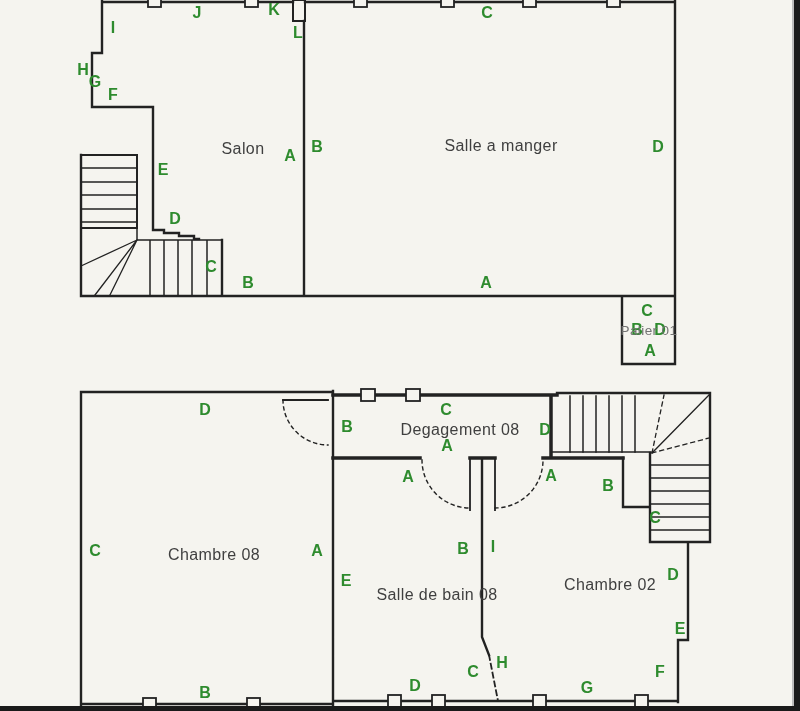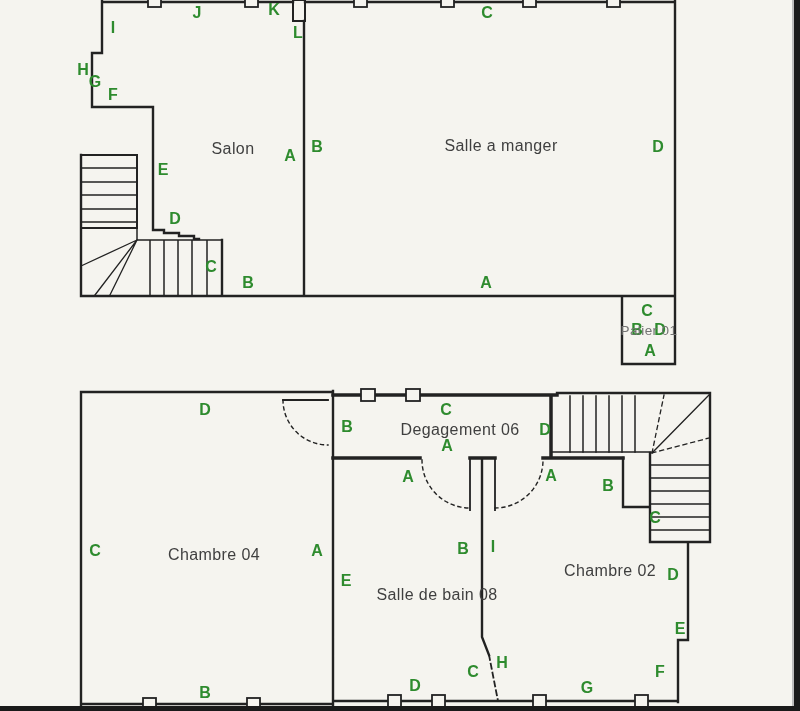--- a/index.html
+++ b/index.html
@@ -116,21 +116,21 @@
   <span class="glabel" style="left:290px;top:156px">A</span>
   <span class="glabel" style="left:317px;top:147px">B</span>
   <span class="glabel" style="left:487px;top:13px">C</span>
   <span class="glabel" style="left:658px;top:147px">D</span>
   <span class="glabel" style="left:486px;top:283px">A</span>
   <span class="glabel" style="left:647px;top:311px">C</span>
   <span class="glabel" style="left:637px;top:330px">B</span>
   <span class="glabel" style="left:660px;top:330px">D</span>
   <span class="glabel" style="left:650px;top:351px">A</span>
 
-  <span class="room" style="left:233px;top:149px">Salon</span>
+  <span class="room" style="left:243px;top:149px">Salon</span>
   <span class="room" style="left:501px;top:146px">Salle a manger</span>
   <span class="room small" style="left:649px;top:331px">Palier 01</span>
 
   <span class="glabel" style="left:205px;top:410px">D</span>
   <span class="glabel" style="left:347px;top:427px">B</span>
   <span class="glabel" style="left:446px;top:410px">C</span>
   <span class="glabel" style="left:545px;top:430px">D</span>
   <span class="glabel" style="left:447px;top:446px">A</span>
   <span class="glabel" style="left:408px;top:477px">A</span>
   <span class="glabel" style="left:551px;top:476px">A</span>
@@ -143,20 +143,20 @@
   <span class="glabel" style="left:655px;top:518px">C</span>
   <span class="glabel" style="left:673px;top:575px">D</span>
   <span class="glabel" style="left:680px;top:629px">E</span>
   <span class="glabel" style="left:660px;top:672px">F</span>
   <span class="glabel" style="left:587px;top:688px">G</span>
   <span class="glabel" style="left:502px;top:663px">H</span>
   <span class="glabel" style="left:473px;top:672px">C</span>
   <span class="glabel" style="left:415px;top:686px">D</span>
   <span class="glabel" style="left:205px;top:693px">B</span>
 
-  <span class="room" style="left:214px;top:555px">Chambre 04</span>
-  <span class="room" style="left:460px;top:430px">Degagement 06</span>
+  <span class="room" style="left:214px;top:555px">Chambre 08</span>
+  <span class="room" style="left:460px;top:430px">Degagement 08</span>
   <span class="room" style="left:437px;top:595px">Salle de bain 08</span>
-  <span class="room" style="left:610px;top:571px">Chambre 02</span>
+  <span class="room" style="left:610px;top:585px">Chambre 02</span>
 
   <div class="scan-edge-right"></div>
   <div class="scan-edge-bottom"></div>
 </div>
 
 </body></html>

